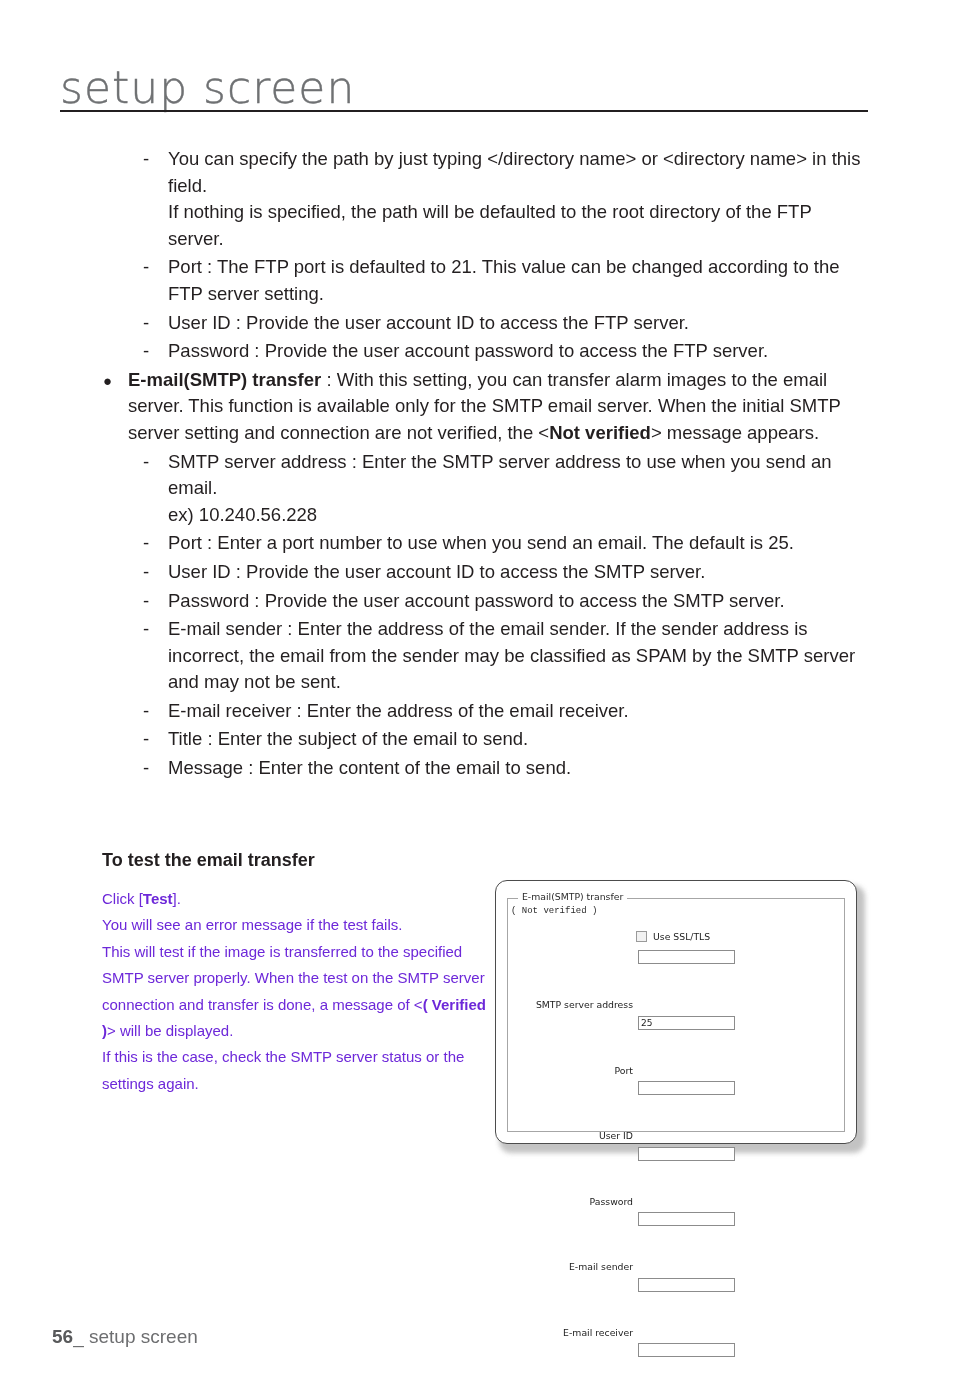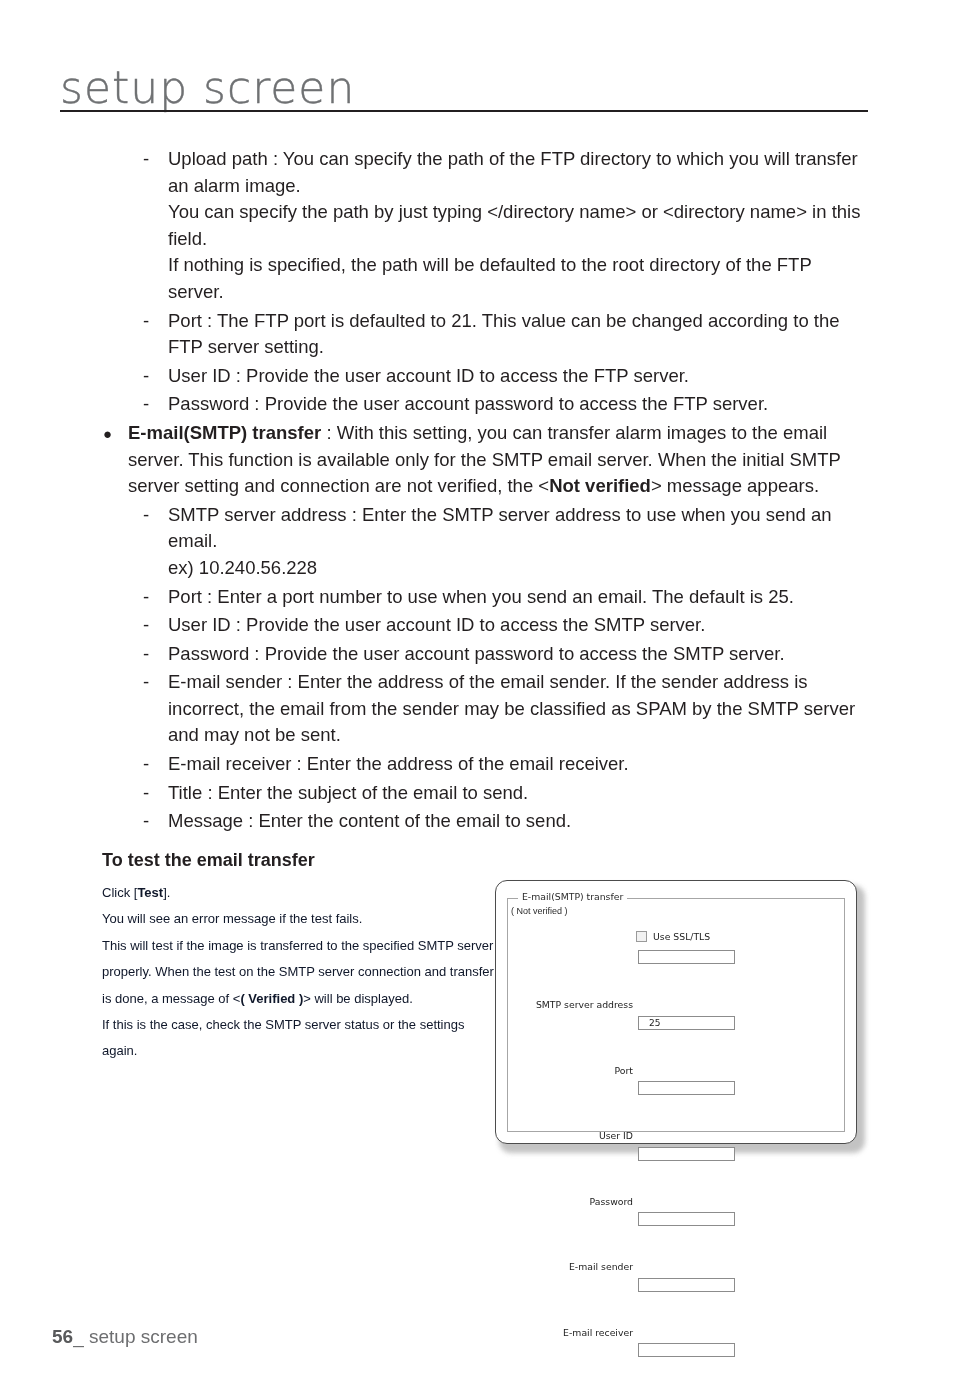--- a/index.html
+++ b/index.html
@@ -94,27 +94,27 @@
     position: absolute;
     left: 102px;
     top: 848px;
     width: 790px;
   }
   .lower-heading {
     font-size: 18px;
     line-height: 24px;
     font-weight: bold;
     color: #231f20;
-    margin-bottom: 8px;
+    margin-bottom: 14px;
   }
   .lower-body {
     width: 392px;
-    font-size: 13px;
+    font-size: 15px;
     line-height: 26.4px;
-    color: #0f172a;
+    color: #6d28d9;
   }
   .lower-body .para-line { display: block; }
 
   
   .shot-wrap {
     position: absolute;
     left: 495px;
     top: 880px;
     width: 370px;
     height: 272px;
@@ -170,21 +170,21 @@
     font-family: "DejaVu Sans", sans-serif;
     font-size: 9.3px;
     line-height: 11px;
     color: #2b2b2b;
     white-space: nowrap;
   }
   .legend-sub {
     position: absolute;
     left: 3px;
     top: 7px;
-    font-family: Liberation Sans, sans-serif;
+    font-family: Liberation Mono, monospace;
     font-size: 9px;
     line-height: 11px;
     color: #2b2b2b;
     white-space: nowrap;
   }
 
   
   .ssl-row {
     position: absolute;
     left: 0;
@@ -241,21 +241,21 @@
   .input {
     width: 97px;
     height: 14px;
     box-sizing: border-box;
     border: 1px solid #8c8c8c;
     background: #ffffff;
     font-family: "DejaVu Sans", sans-serif;
     font-size: 9px;
     line-height: 12px;
     color: #1c1c1c;
-    padding: 0 10px;
+    padding: 0 2px;
     display: flex;
     align-items: center;
   }
   .textarea-wrap {
     position: relative;
     width: 202px;
     height: 48px;
     box-sizing: border-box;
     border: 1px solid #8c8c8c;
     background: #ffffff;
@@ -332,21 +332,20 @@
   <div class="page-header-title">setup screen</div>
   <div class="page-header-rule"></div>
 </div>
 
 <div class="content">
 
   <ul class="list">
 
     <li class="dash-item">
       <span class="marker">-</span>
-      <span class="sub-line">Upload path : You can specify the path of the FTP directory to which you will transfer an alarm image.</span>
       <span class="sub-line">You can specify the path by just typing &lt;/directory name&gt; or &lt;directory name&gt; in this field.</span>
       <span class="sub-line">If nothing is specified, the path will be defaulted to the root directory of the FTP server.</span>
     </li>
 
     <li class="dash-item">
       <span class="marker">-</span>
       <span class="sub-line">Port : The FTP port is defaulted to 21. This value can be changed according to the FTP server setting.</span>
     </li>
 
     <li class="dash-item">

